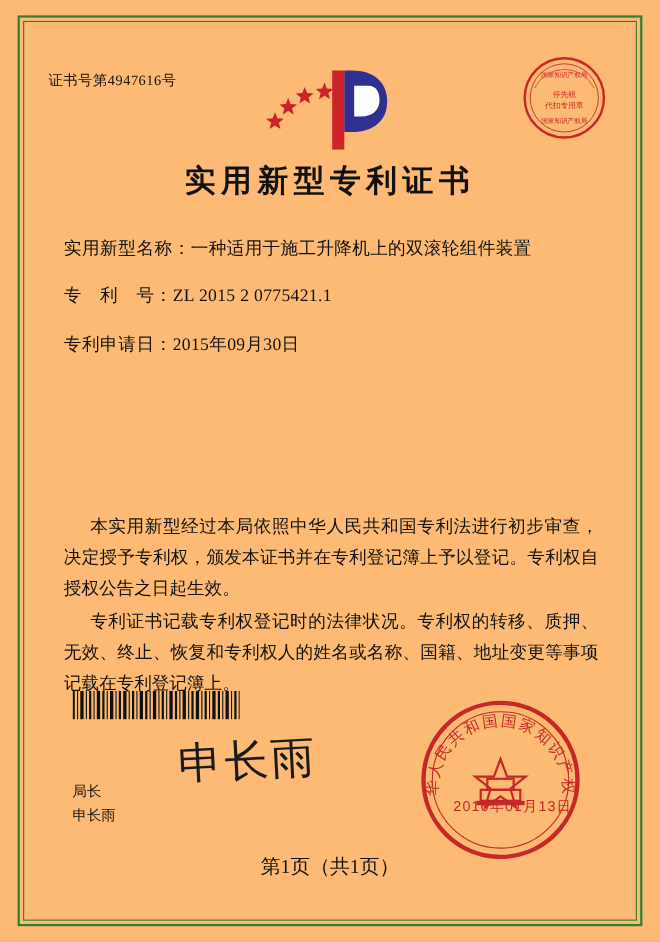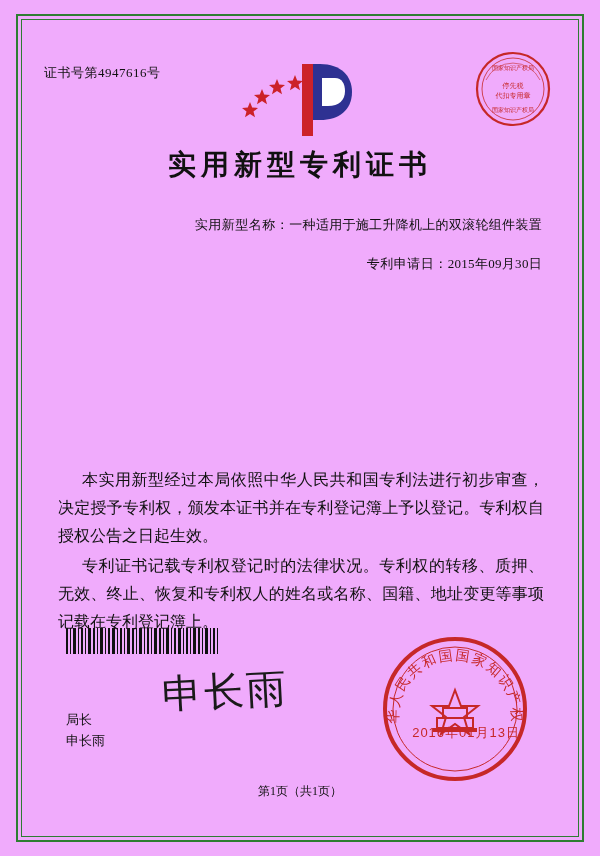--- a/index.html
+++ b/index.html
@@ -9,21 +9,21 @@
   }
   body {
     width: 600px;
     height: 856px;
     font-family: "Liberation Serif", serif;
   }
   .page {
     position: relative;
     width: 600px;
     height: 856px;
-    background: #f0abfc;
+    background: #fdba74;
     overflow: hidden;
   }
   
   .border-outer {
     position: absolute;
     left: 16px;
     top: 14px;
     right: 16px;
     bottom: 14px;
     border: 2px solid #2e7d32;
@@ -88,26 +88,25 @@
   }
 
   
   .fields {
     position: absolute;
     left: 24px;
     right: 24px;
     top: 182px;
   }
   .field-row {
-    font-size: 13px;
+    font-size: 16px;
     color: #111;
     margin-bottom: 21px;
     line-height: 1.4;
     white-space: nowrap;
-    text-align: right;
   }
   .field-label {
     letter-spacing: 0.5px;
   }
   .field-value {
     letter-spacing: 0.3px;
   }
 
   
   .body-text {
@@ -173,21 +172,21 @@
     font-family: "Liberation Sans", sans-serif;
   }
 
   
   .footer {
     position: absolute;
     left: 0;
     right: 0;
     bottom: 22px;
     text-align: center;
-    font-size: 12px;
+    font-size: 18px;
     color: #111;
   }
 </style>
 </head>
 <body>
 
 <div class="page">
 
   <div class="border-outer"></div>
   <div class="border-inner"></div>
@@ -220,20 +219,23 @@
         <text x="39" y="48" font-size="7" fill="#c62828" text-anchor="middle" font-family="DejaVu Sans, sans-serif">代扣专用章</text>
         <text x="39" y="62" font-size="6" fill="#c62828" text-anchor="middle" font-family="DejaVu Sans, sans-serif">国家知识产权局</text>
       </svg>
     </div>
 
     <div class="title">实用新型专利证书</div>
 
     <div class="fields">
       <div class="field-row">
         <span class="field-label">实用新型名称：</span><span class="field-value">一种适用于施工升降机上的双滚轮组件装置</span>
+      </div>
+      <div class="field-row">
+        <span class="field-label">专　利　号：</span><span class="field-value">ZL 2015 2 0775421.1</span>
       </div>
       <div class="field-row">
         <span class="field-label">专利申请日：</span><span class="field-value">2015年09月30日</span>
       </div>
     </div>
 
     <div class="body-text">
       <p>本实用新型经过本局依照中华人民共和国专利法进行初步审查，决定授予专利权，颁发本证书并在专利登记簿上予以登记。专利权自授权公告之日起生效。</p>
       <p>专利证书记载专利权登记时的法律状况。专利权的转移、质押、无效、终止、恢复和专利权人的姓名或名称、国籍、地址变更等事项记载在专利登记簿上。</p>
     </div>

